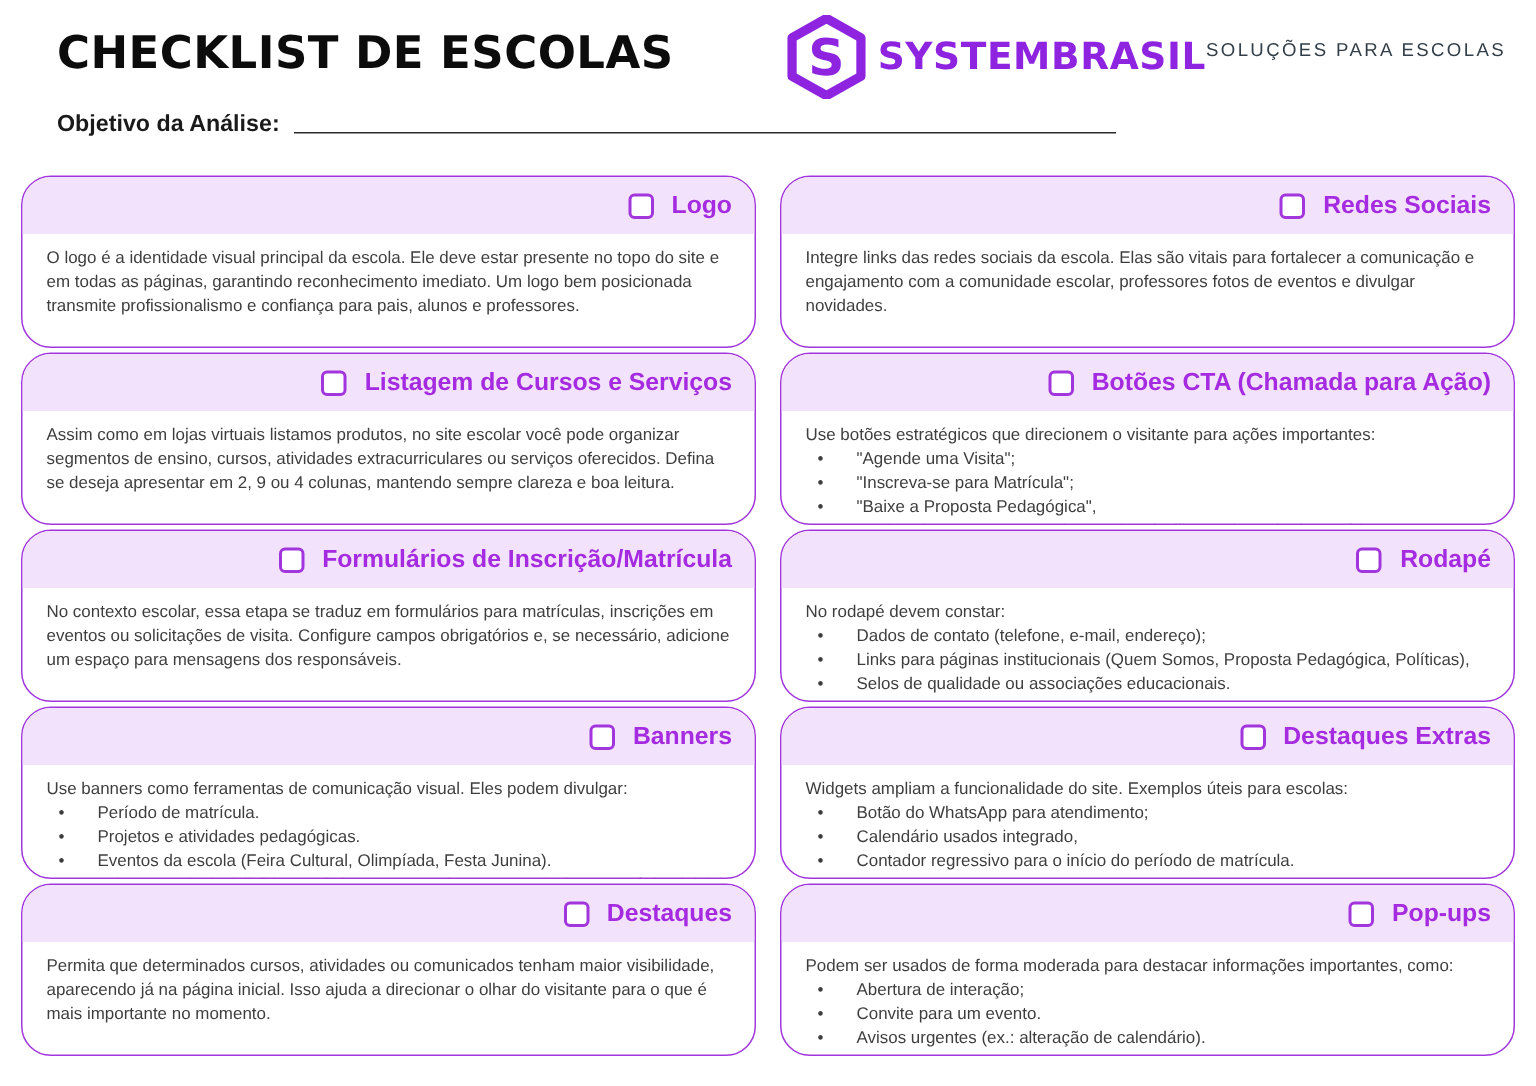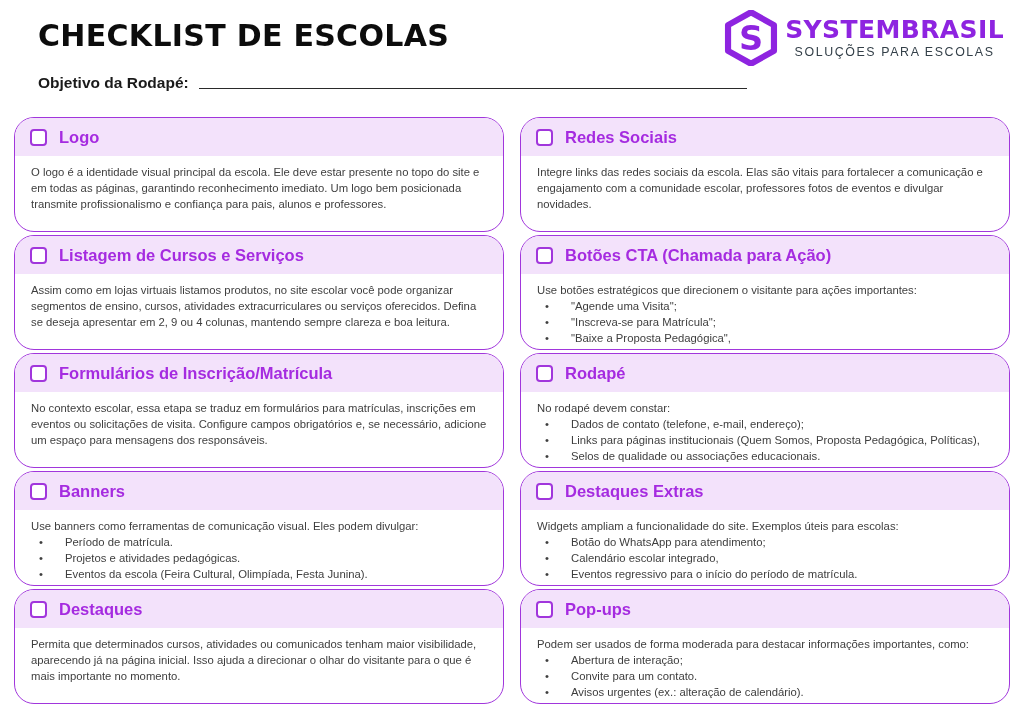--- a/index.html
+++ b/index.html
@@ -17,21 +17,21 @@
     position: absolute; left: 38px; top: 18px;
     font-size: 30px; font-weight: 900; letter-spacing: 0.3px;
     color: #0c0c0c; margin: 0;
     font-family: "DejaVu Sans", sans-serif;
   }
   .logo {
     position: absolute; right: 20px; top: 10px;
     display: flex; align-items: center; gap: 6px;
   }
   .logo-hex { width: 56px; height: 56px; flex-shrink: 0; }
-  .logo-text { display: flex; flex-direction: column; line-height: 1.05; align-items: center; }
+  .logo-text { display: flex; flex-direction: row; line-height: 1.05; }
   .logo-brand {
     font-size: 25px; font-weight: 800; letter-spacing: 0.4px;
     color: #8e24e0; font-family: "DejaVu Sans", sans-serif;
   }
   .logo-tagline {
     font-size: 12.4px; font-weight: 400; letter-spacing: 1.6px;
     color: #333f48; margin-top: 2px;
   }
 
   
@@ -57,20 +57,21 @@
     border: 1.6px solid #a136dc;
     border-radius: 20px;
     background: #ffffff;
     overflow: hidden;
   }
   .card-header {
     height: 38px;
     background: #f3e2fb;
     display: flex; align-items: center; gap: 12px;
     padding: 0 15px;
+    justify-content: flex-end;
   }
   .checkbox {
     width: 17px; height: 17px;
     border: 2px solid #a136dc; border-radius: 4px;
     background: #ffffff; flex-shrink: 0;
   }
   .card-title {
     color: #a52be0; font-size: 16.5px; font-weight: 700;
     white-space: nowrap;
   }
@@ -99,21 +100,21 @@
       <polygon points="50,4 91,27 91,73 50,96 9,73 9,27" fill="none" stroke="#8e24e0" stroke-width="11" stroke-linejoin="round"></polygon>
       <text x="50" y="72" text-anchor="middle" font-family="DejaVu Sans, sans-serif" font-size="60" font-weight="900" fill="#8e24e0">S</text>
     </svg>
     <div class="logo-text">
       <span class="logo-brand">SYSTEMBRASIL</span>
       <span class="logo-tagline">SOLUÇÕES PARA ESCOLAS</span>
     </div>
   </div>
 
   <div class="objective">
-    <span class="objective-label">Objetivo da Rodapé:</span>
+    <span class="objective-label">Objetivo da Análise:</span>
     <span class="objective-line"></span>
   </div>
 
   <div class="cards">
 
     <div class="card">
       <div class="card-header">
         <span class="checkbox"></span>
         <span class="card-title">Logo</span>
       </div>
@@ -205,22 +206,22 @@
 
     <div class="card">
       <div class="card-header">
         <span class="checkbox"></span>
         <span class="card-title">Destaques Extras</span>
       </div>
       <div class="card-body">
         <p>Widgets ampliam a funcionalidade do site. Exemplos úteis para escolas:</p>
         <ul class="bullets">
             <li>Botão do WhatsApp para atendimento;</li>
-            <li>Calendário escolar integrado,</li>
-            <li>Eventos regressivo para o início do período de matrícula.</li>
+            <li>Calendário usados integrado,</li>
+            <li>Contador regressivo para o início do período de matrícula.</li>
           </ul>
       </div>
     </div>
 
     <div class="card">
       <div class="card-header">
         <span class="checkbox"></span>
         <span class="card-title">Destaques</span>
       </div>
       <div class="card-body">
@@ -231,20 +232,20 @@
 
     <div class="card">
       <div class="card-header">
         <span class="checkbox"></span>
         <span class="card-title">Pop-ups</span>
       </div>
       <div class="card-body">
         <p>Podem ser usados de forma moderada para destacar informações importantes, como:</p>
         <ul class="bullets">
             <li>Abertura de interação;</li>
-            <li>Convite para um contato.</li>
+            <li>Convite para um evento.</li>
             <li>Avisos urgentes (ex.: alteração de calendário).</li>
           </ul>
       </div>
     </div>
 
   </div>
 </div>
 
 </body></html>

